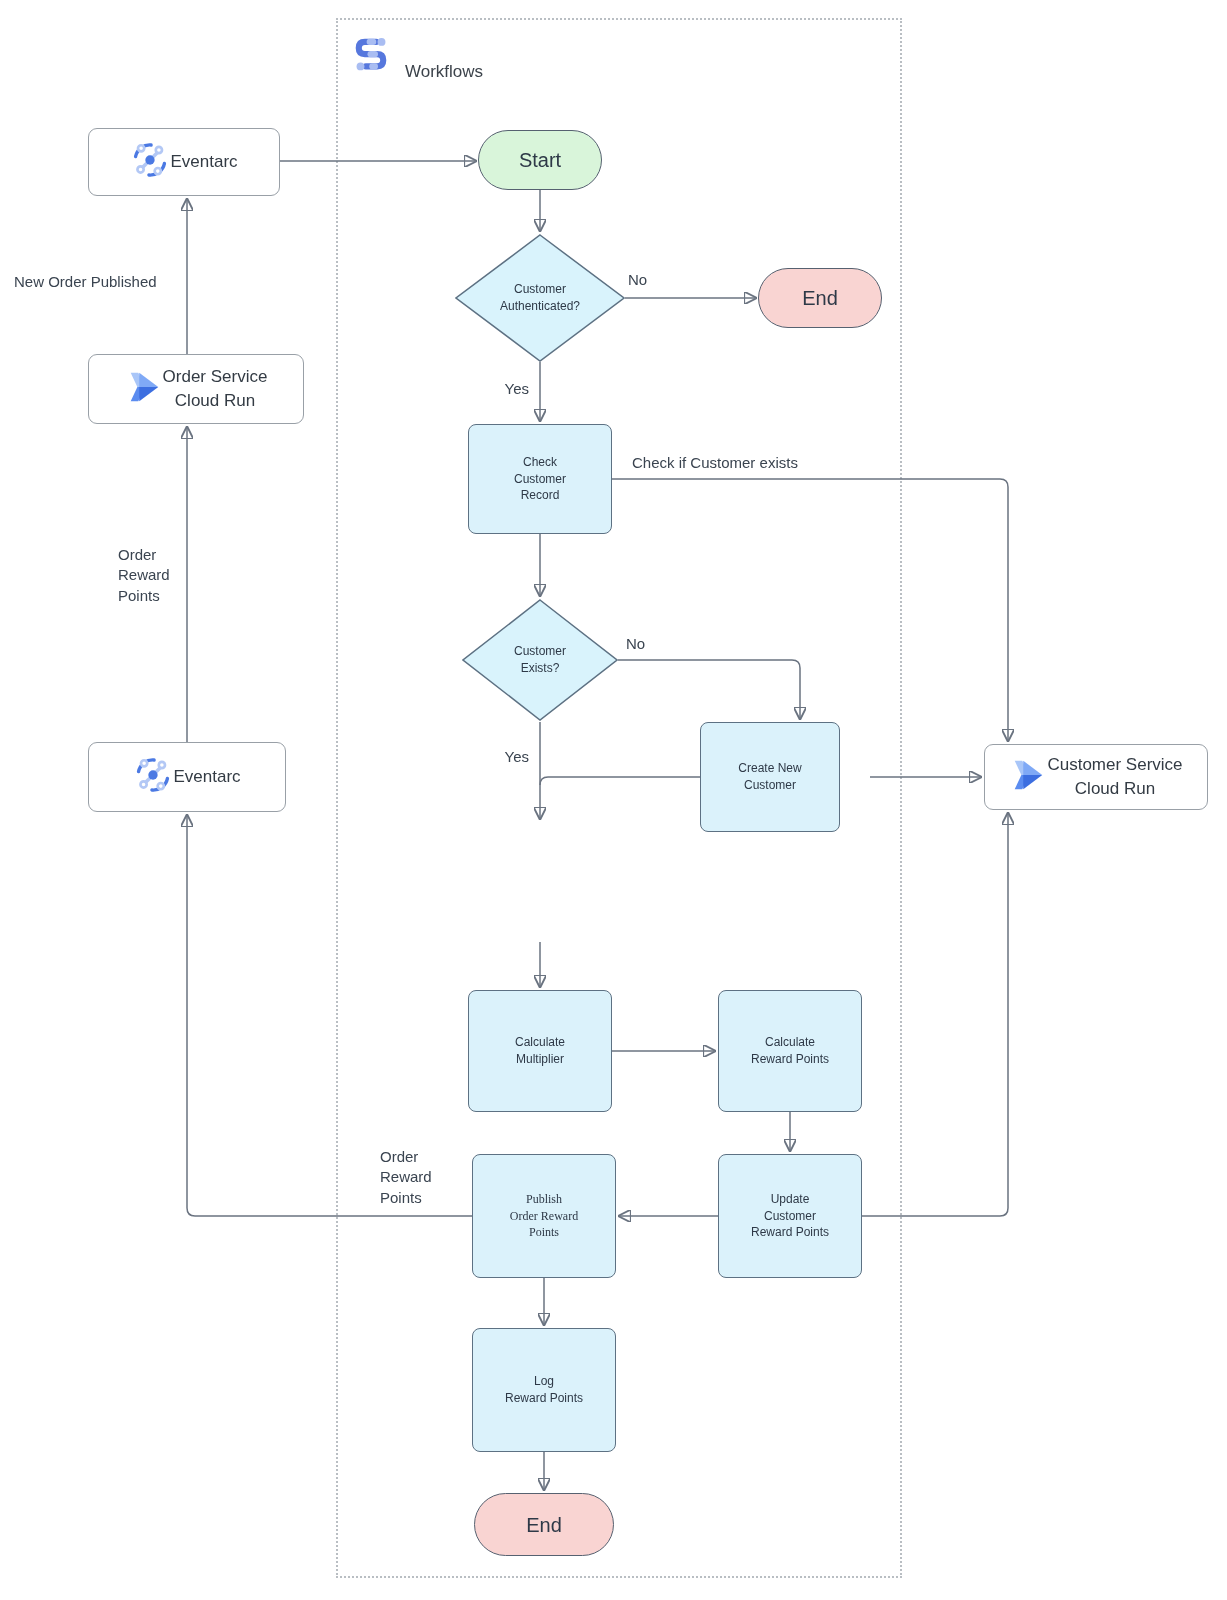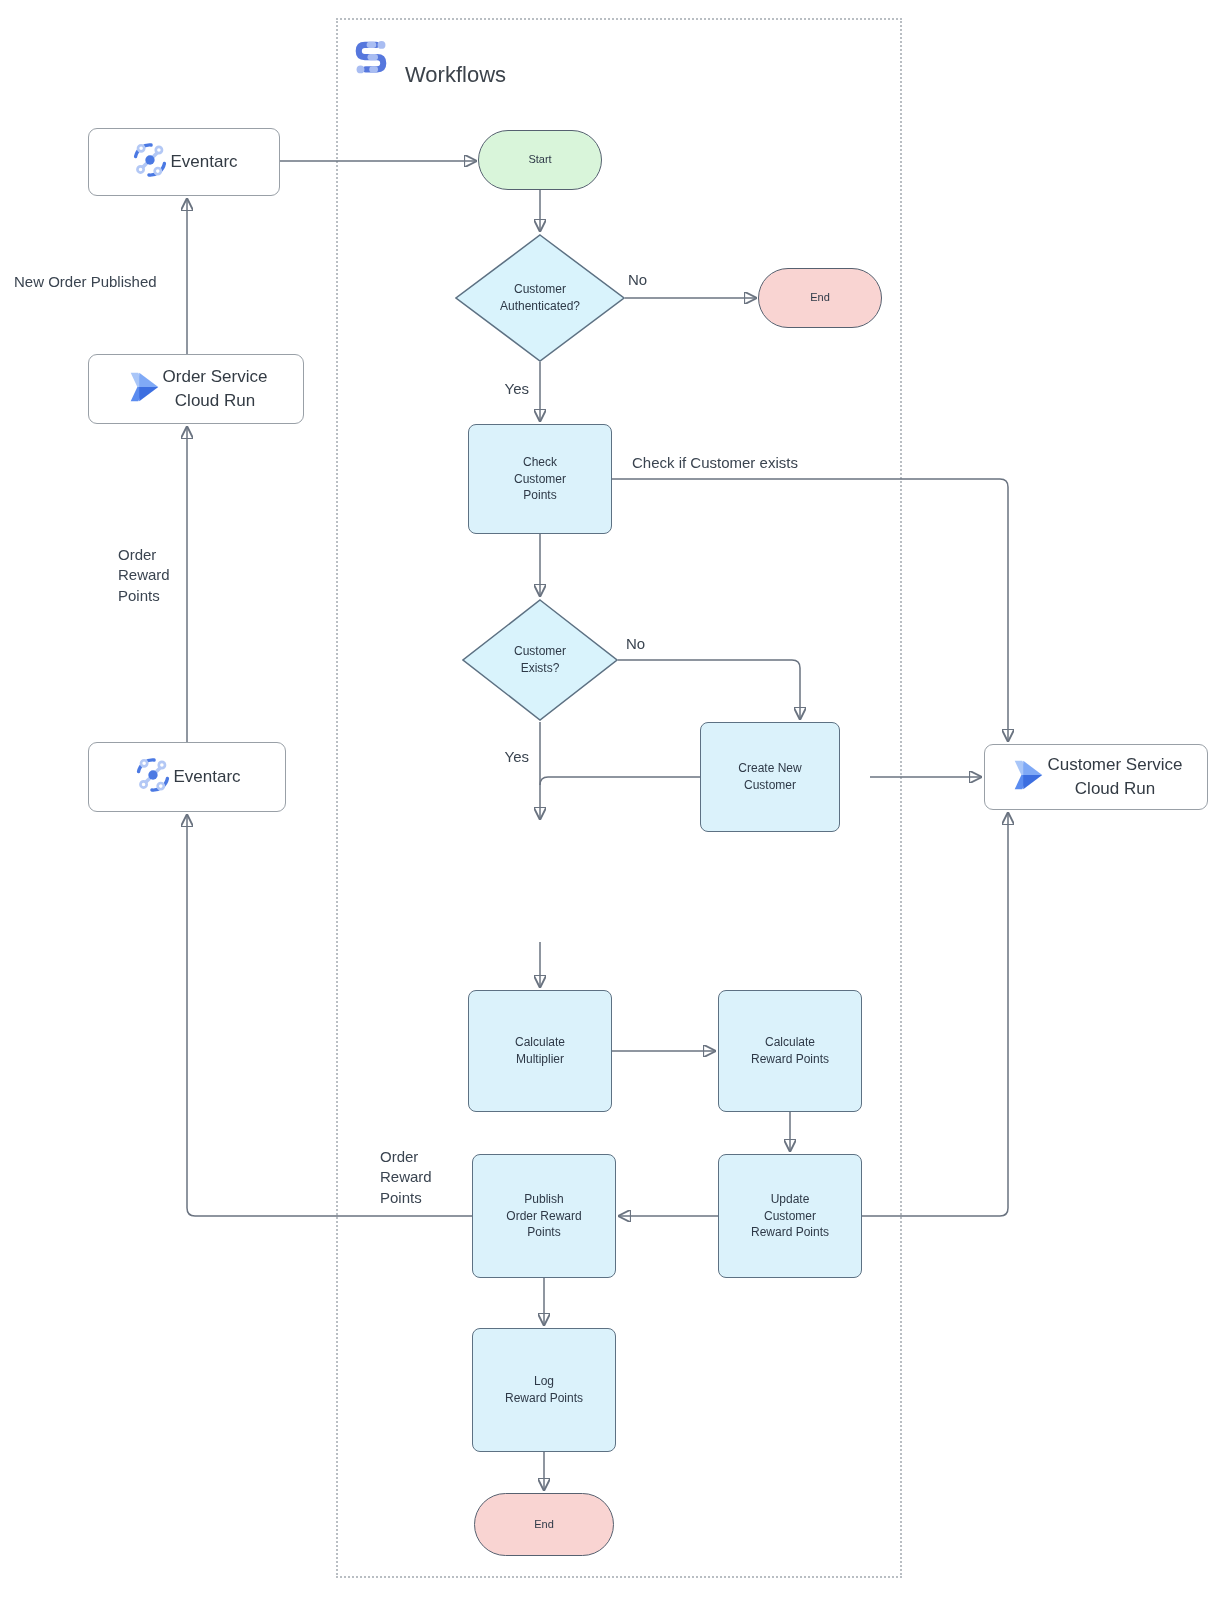--- a/index.html
+++ b/index.html
@@ -3,35 +3,35 @@
 <meta charset="utf-8">
 <style>
   html,body { margin:0; padding:0; background:#ffffff; }
   .stage { position:relative; width:1227px; height:1600px; background:#ffffff;
            font-family:"Liberation Sans", sans-serif; overflow:hidden; }
 
   .container-frame { position:absolute; left:336px; top:18px; width:566px; height:1560px;
                      border:2px dotted #b9bec3; box-sizing:border-box; z-index:0; }
 
   .hdr { position:absolute; left:350px; top:32px; display:flex; align-items:center; gap:13px; z-index:2; }
-  .hdr .title { font-size:22px; color:#3c434b;margin-top:30px; }
+  .hdr .title { font-size:17px; color:#3c434b;margin-top:30px; }
 
   #edges { position:absolute; left:0; top:0; width:1227px; height:1600px; z-index:1; }
   #edges path { fill:none; stroke:#6a7380; stroke-width:1.5; }
 
   .node { position:absolute; display:flex; align-items:center; justify-content:center;
           text-align:center; box-sizing:border-box; z-index:3; }
   .proc { background:#dbf2fb; border:1.5px solid #5d7183; border-radius:8px; }
   .pill { border:1.5px solid #566170; border-radius:32px; }
   .pill.green { background:#d9f5da; }
   .pill.red   { background:#f9d4d2; }
   .service { background:#ffffff; border:1.5px solid #99a0a7; border-radius:9px; }
 
   .lbl { font-size:12px; line-height:1.4; color:#2e3947; white-space:pre-line; }
-  .pill .lbl { font-size:11px; }
+  .pill .lbl { font-size:20px; }
   .service .lbl { font-size:17px; color:#333b44; }
 
   .diamond { position:absolute; display:flex; align-items:center; justify-content:center;
              text-align:center; z-index:3; }
   .diamond svg.shape { position:absolute; left:0; top:0; width:100%; height:100%; }
   .diamond polygon { fill:#d9f3fc; stroke:#5d7183; stroke-width:1.5; }
   .diamond .lbl { position:relative; }
 
   .edge-label { position:absolute; font-size:15px; line-height:1.35; color:#3a4450;
                 white-space:pre-line; z-index:2; }
@@ -179,35 +179,35 @@
     <svg class="shape" viewBox="0 0 156 122" preserveAspectRatio="none">
       <polygon points="78,1 155,61 78,121 1,61"></polygon>
     </svg>
     <span class="lbl">Customer
 Exists?</span>
   </div>
 
   <div class="node proc" style="left:468px;top:424px;width:144px;height:110px;">
     <span class="lbl">Check
 Customer
-Points</span>
+Record</span>
   </div>
   <div class="node proc" style="left:700px;top:722px;width:140px;height:110px;">
     <span class="lbl">Create New
 Customer</span>
   </div>
   <div class="node proc" style="left:468px;top:990px;width:144px;height:122px;">
     <span class="lbl">Calculate
 Multiplier</span>
   </div>
   <div class="node proc" style="left:718px;top:990px;width:144px;height:122px;">
     <span class="lbl">Calculate
 Reward Points</span>
   </div>
-  <div class="node proc" style="left:472px;top:1154px;width:144px;height:124px;">
+  <div class="node proc" style="left:472px;top:1154px;width:144px;height:124px;font-family:Liberation Serif, serif;">
     <span class="lbl">Publish
 Order Reward
 Points</span>
   </div>
   <div class="node proc" style="left:718px;top:1154px;width:144px;height:124px;">
     <span class="lbl">Update
 Customer
 Reward Points</span>
   </div>
   <div class="node proc" style="left:472px;top:1328px;width:144px;height:124px;">

